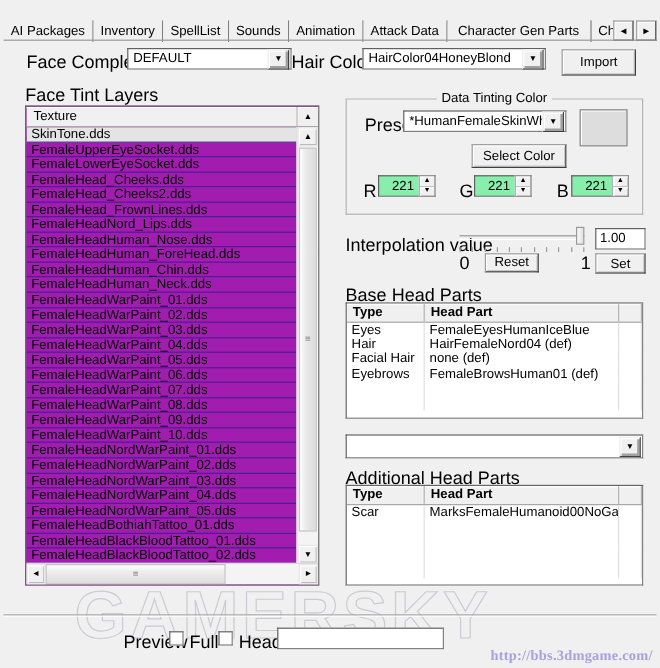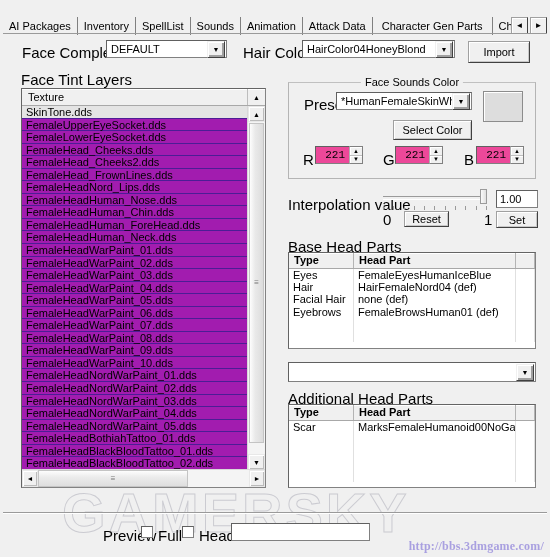--- a/index.html
+++ b/index.html
@@ -250,30 +250,29 @@
     border-right: 1px solid #e0e0e0;
     box-sizing: border-box;
     white-space: nowrap;
     overflow: hidden;
   }
   .gfill { border-right: 1px solid #e0e0e0; box-sizing:border-box; }
 
   
   .spinner { display:flex; align-items:stretch; height: 18px; }
   .spinner .sval {
-    background: #ec4899;
+    background: #86efac;
     border: 1px solid #808080;
     border-top-color:#606060; border-left-color:#606060;
     border-right: none;
     width: 34px;
     display:flex; align-items:center; justify-content:flex-end;
     padding-right: 4px;
     font-size: 11px;
     box-sizing: border-box;
-    font-family: Liberation Mono, monospace;
   }
   .spinner .sarrows {
     width: 14px;
     display:flex; flex-direction:column;
     border: 1px solid #808080;
     border-left: 1px solid #b0b0b0;
     box-sizing: border-box;
     background: #f0f0f0;
   }
   .spinner .sarrows div {
@@ -363,21 +362,21 @@
     <div class="tab active">Character Gen Parts</div>
     <div class="tab last">Character Gen Morph:</div>
     <div class="tabspin">
       <div class="spinbtn">◄</div>
       <div class="spinbtn">►</div>
     </div>
   </div>
   <div class="tabline-dark"></div>
 
   <div class="label" style="position:absolute;left:22px;top:44px;">Face Complexion</div>
-  <div class="combo" style="position:absolute;left:106px;top:40px;width:121px;">
+  <div class="combo" style="position:absolute;left:106px;top:40px;width:137px;">
     <span class="txt">DEFAULT</span>
     <span class="arrow">▼</span>
   </div>
 
   <div class="label" style="position:absolute;left:243px;top:44px;">Hair Color</div>
   <div class="combo" style="position:absolute;left:302px;top:40px;width:153px;">
     <span class="txt">HairColor04HoneyBlond</span>
     <span class="arrow">▼</span>
   </div>
 
@@ -392,22 +391,22 @@
     </div>
     <div class="listrows" id="tint-rows">
         <div class="lrow sel">SkinTone.dds</div>
         <div class="lrow">FemaleUpperEyeSocket.dds</div>
         <div class="lrow">FemaleLowerEyeSocket.dds</div>
         <div class="lrow">FemaleHead_Cheeks.dds</div>
         <div class="lrow">FemaleHead_Cheeks2.dds</div>
         <div class="lrow">FemaleHead_FrownLines.dds</div>
         <div class="lrow">FemaleHeadNord_Lips.dds</div>
         <div class="lrow">FemaleHeadHuman_Nose.dds</div>
+        <div class="lrow">FemaleHeadHuman_ForeHead.dds</div>
         <div class="lrow">FemaleHeadHuman_Chin.dds</div>
-        <div class="lrow">FemaleHeadHuman_ForeHead.dds</div>
         <div class="lrow">FemaleHeadHuman_Neck.dds</div>
         <div class="lrow">FemaleHeadWarPaint_01.dds</div>
         <div class="lrow">FemaleHeadWarPaint_02.dds</div>
         <div class="lrow">FemaleHeadWarPaint_03.dds</div>
         <div class="lrow">FemaleHeadWarPaint_04.dds</div>
         <div class="lrow">FemaleHeadWarPaint_05.dds</div>
         <div class="lrow">FemaleHeadWarPaint_06.dds</div>
         <div class="lrow">FemaleHeadWarPaint_07.dds</div>
         <div class="lrow">FemaleHeadWarPaint_08.dds</div>
         <div class="lrow">FemaleHeadWarPaint_09.dds</div>
@@ -429,21 +428,21 @@
     </div>
     <div class="hscroll">
       <div class="sbtn">◄</div>
       <div class="hthumb" style="width:150px;">≡</div>
       <div style="flex:1;"></div>
       <div class="sbtn">►</div>
     </div>
   </div>
 
   <div class="groupbox" style="left:288px;top:82px;width:248px;height:97px;">
-    <div class="gtitle">Face Sounds Color</div>
+    <div class="gtitle">Data Tinting Color</div>
 
     <div class="label" style="position:absolute;left:15px;top:13px;">Preset</div>
     <div class="combo" style="position:absolute;left:47px;top:9px;width:136px;">
       <span class="txt">*HumanFemaleSkinWhite01</span>
       <span class="arrow">▼</span>
     </div>
 
     <div style="position:absolute;left:194px;top:8px;width:40px;height:31px;background:#dddddd;border:1px solid #8c8c8c;box-shadow: inset 1px 1px 0 #ffffff;box-sizing:border-box;"></div>
 
     <div class="btn" style="position:absolute;left:104px;top:37px;width:79px;height:20px;">Select Color</div>

